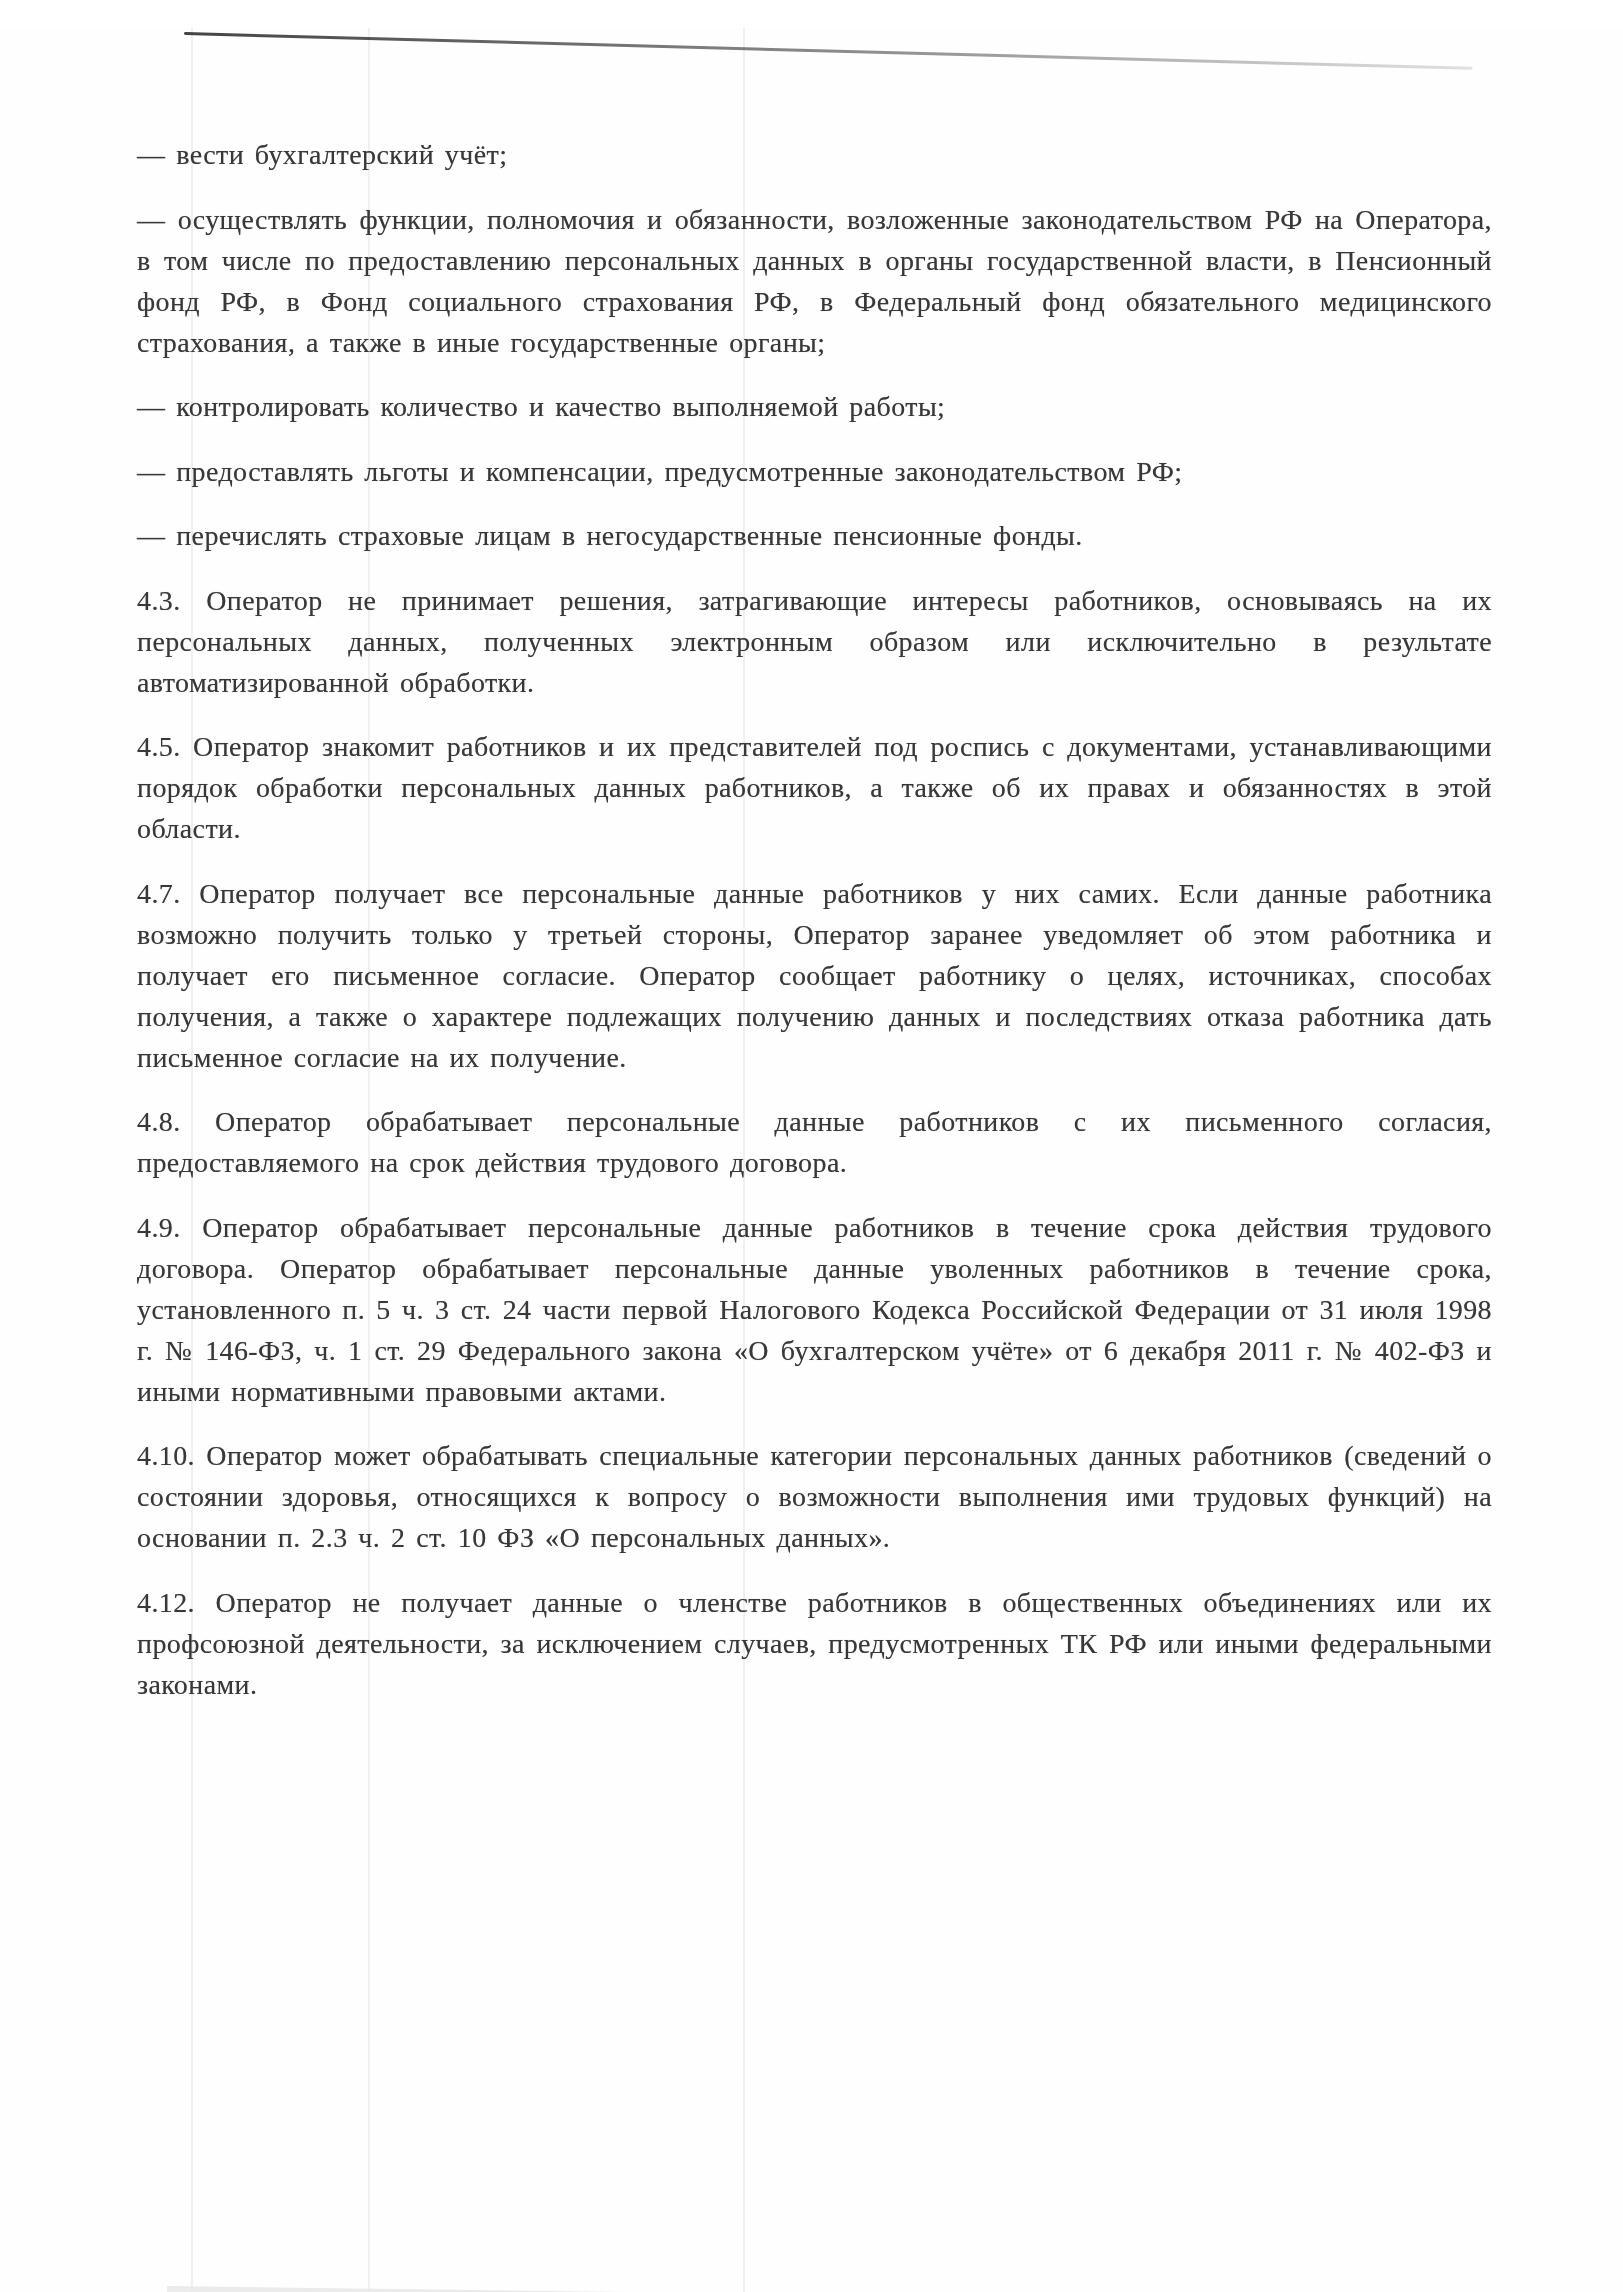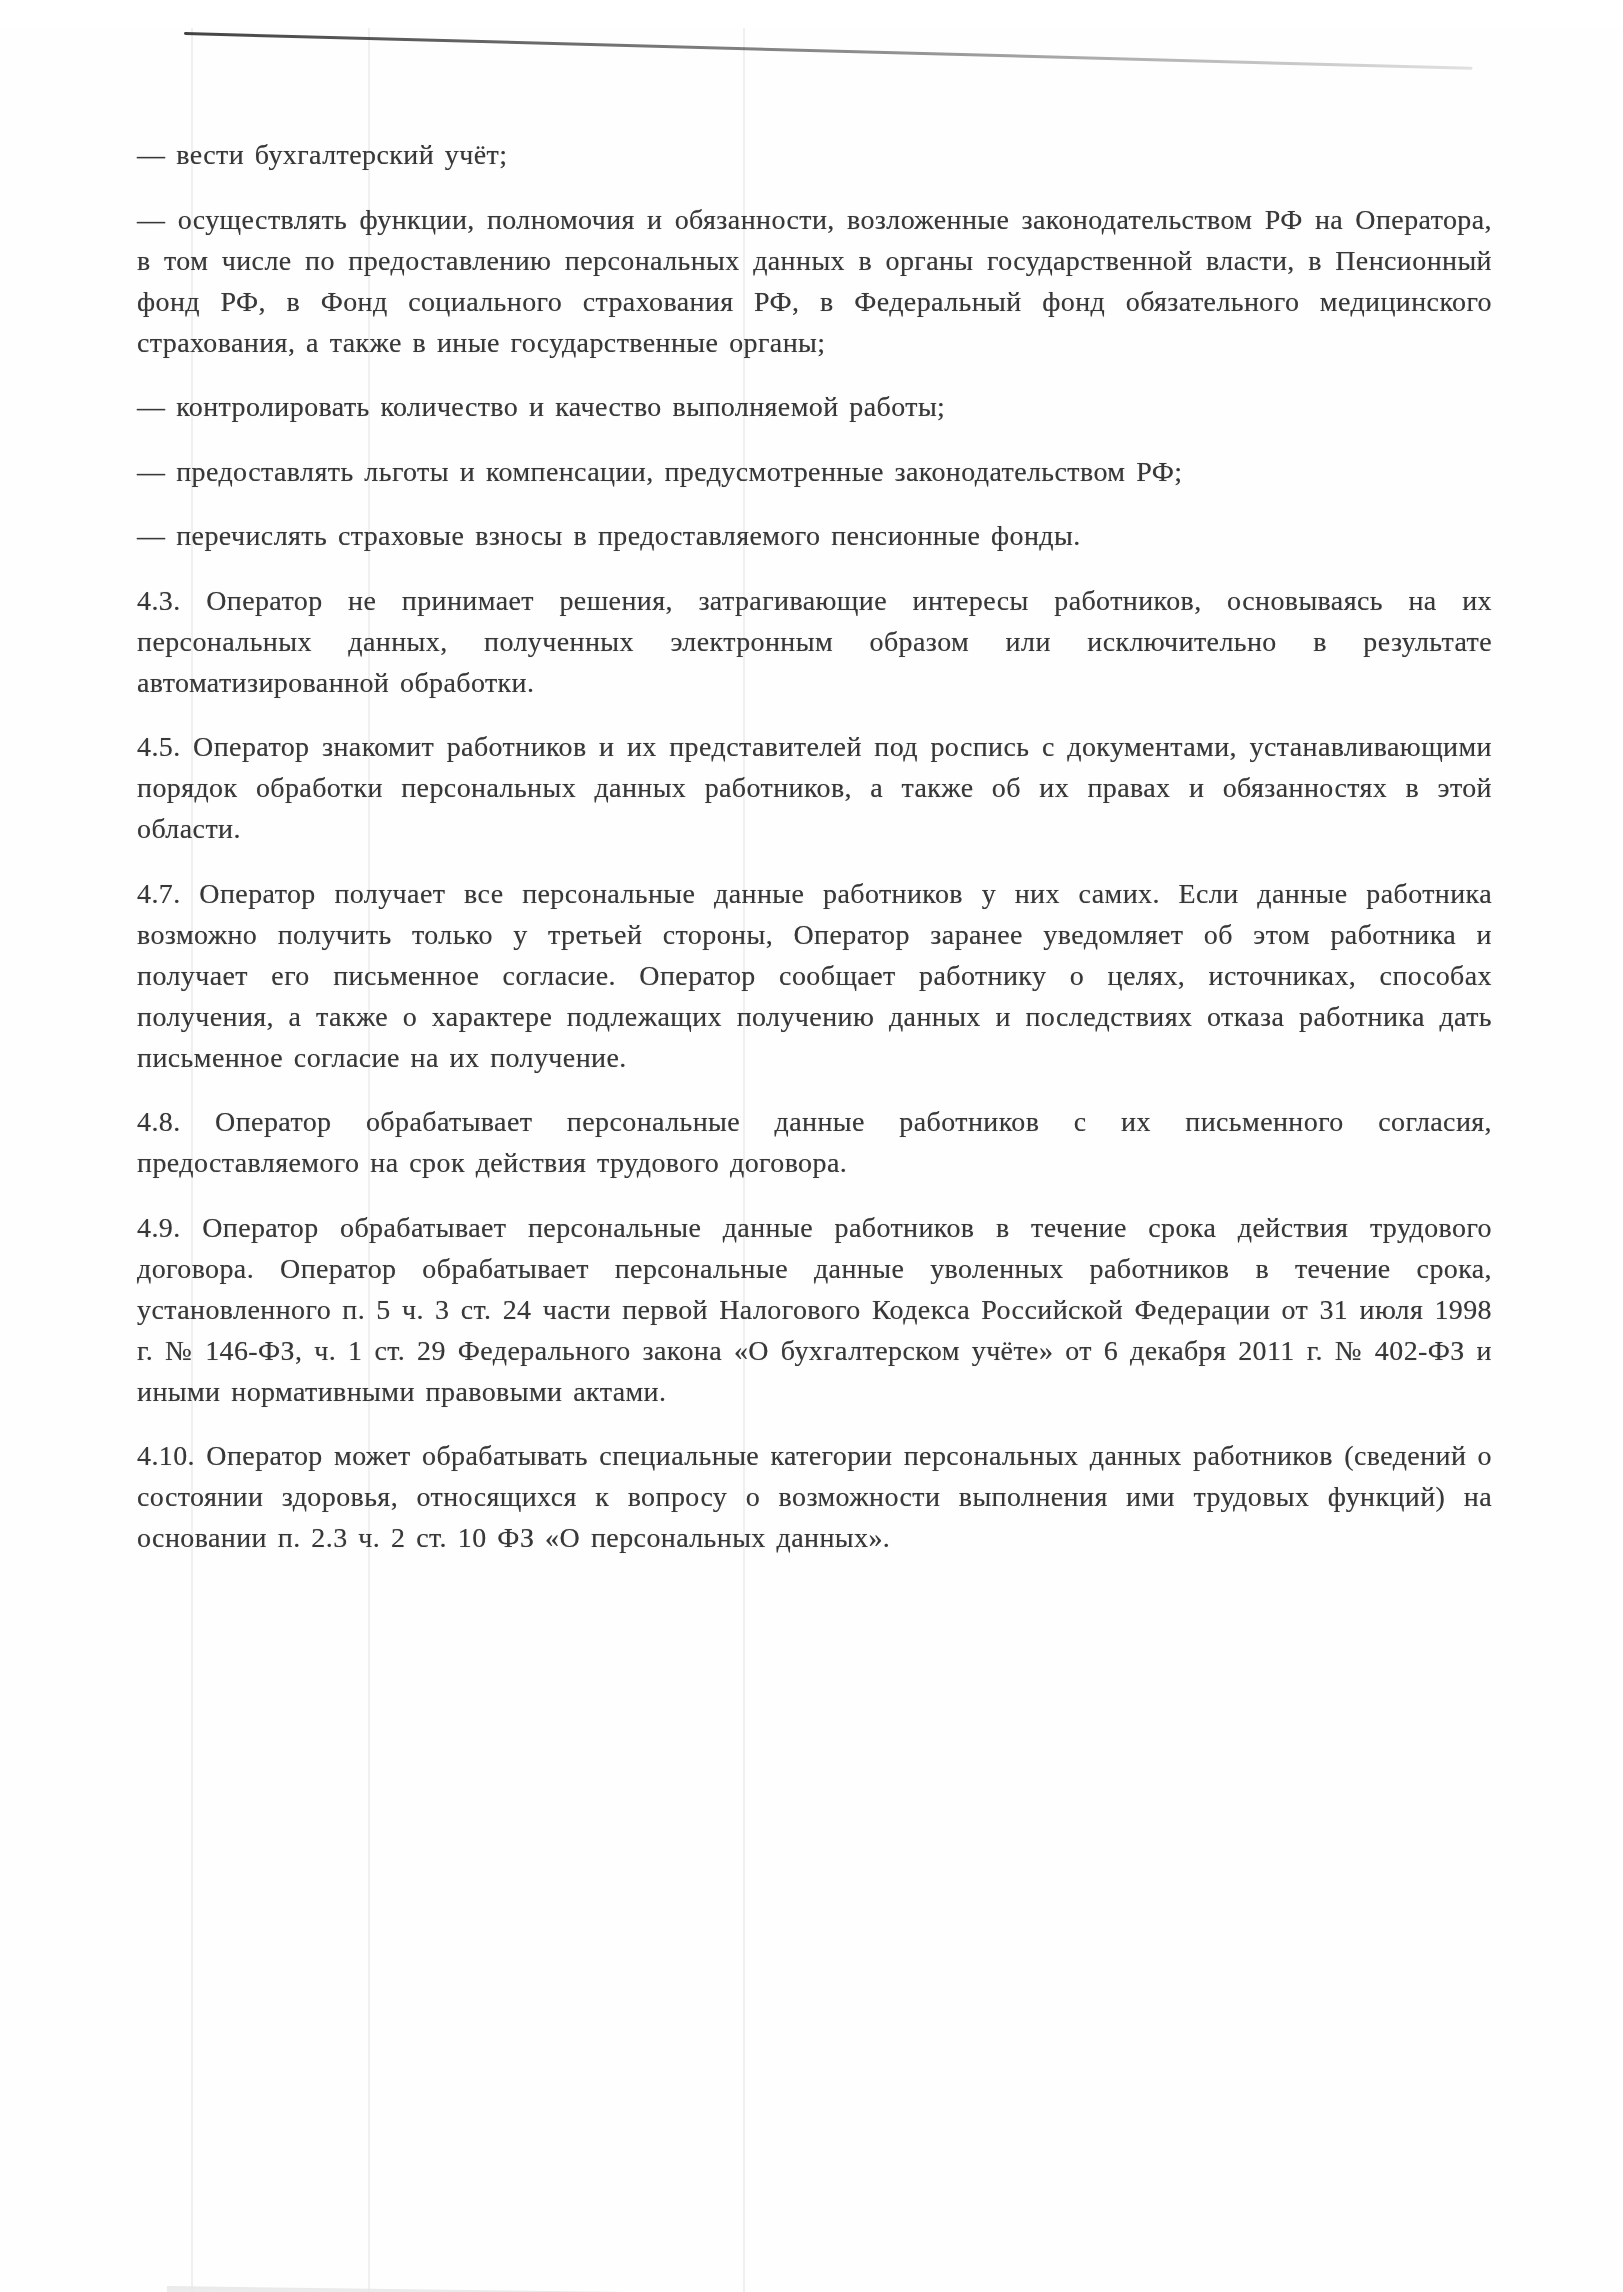--- a/index.html
+++ b/index.html
@@ -89,36 +89,37 @@
 
     <p><span class="pnum">—</span> <span>вести бухгалтерский учёт;</span></p>
 
     <p><span class="pnum">—</span> <span>осуществлять функции, полномочия и обязанности, возложенные законодательством РФ на Оператора, в том числе по предоставлению персональных данных в органы государственной власти, в Пенсионный фонд РФ, в Фонд социального страхования РФ, в Федеральный фонд обязательного медицинского страхования, а также в иные государственные органы;</span></p>
 
 
     <p><span class="pnum">—</span> <span>контролировать количество и качество выполняемой работы;</span></p>
 
     <p><span class="pnum">—</span> <span>предоставлять льготы и компенсации, предусмотренные законодательством РФ;</span></p>
 
-    <p><span class="pnum">—</span> <span>перечислять страховые взносы в предоставляемого пенсионные фонды.</span></p>
+    <p><span class="pnum">—</span> <span>перечислять страховые лицам в негосударственные пенсионные фонды.</span></p>
 
     <p><span class="pnum">4.3.</span> <span>Оператор не принимает решения, затрагивающие интересы работников, основываясь на их персональных данных, полученных электронным образом или исключительно в результате автоматизированной обработки.</span></p>
 
 
     <p><span class="pnum">4.5.</span> <span>Оператор знакомит работников и их представителей под роспись с документами, устанавливающими порядок обработки персональных данных работников, а также об их правах и обязанностях в этой области.</span></p>
 
 
     <p><span class="pnum">4.7.</span> <span>Оператор получает все персональные данные работников у них самих. Если данные работника возможно получить только у третьей стороны, Оператор заранее уведомляет об этом работника и получает его письменное согласие. Оператор сообщает работнику о целях, источниках, способах получения, а также о характере подлежащих получению данных и последствиях отказа работника дать письменное согласие на их получение.</span></p>
 
     <p><span class="pnum">4.8.</span> <span>Оператор обрабатывает персональные данные работников с их письменного согласия, предоставляемого на срок действия трудового договора.</span></p>
 
     <p><span class="pnum">4.9.</span> <span>Оператор обрабатывает персональные данные работников в течение срока действия трудового договора. Оператор обрабатывает персональные данные уволенных работников в течение срока, установленного п. 5 ч. 3 ст. 24 части первой Налогового Кодекса Российской Федерации от 31 июля 1998 г. № 146-ФЗ, ч. 1 ст. 29 Федерального закона «О бухгалтерском учёте» от 6 декабря 2011 г. № 402-ФЗ и иными нормативными правовыми актами.</span></p>
 
     <p><span class="pnum">4.10.</span> <span>Оператор может обрабатывать специальные категории персональных данных работников (сведений о состоянии здоровья, относящихся к вопросу о возможности выполнения ими трудовых функций) на основании п. 2.3 ч. 2 ст. 10 ФЗ «О персональных данных».</span></p>
 
 
+    <p><span class="pnum">4.12.</span> <span>Оператор не получает данные о членстве работников в общественных объединениях или их профсоюзной деятельности, за исключением случаев, предусмотренных ТК РФ или иными федеральными законами.</span></p>
 
   </div>
 
   <div class="bottom-shadow"></div>
 
 </div>
 
 
 </body></html>

